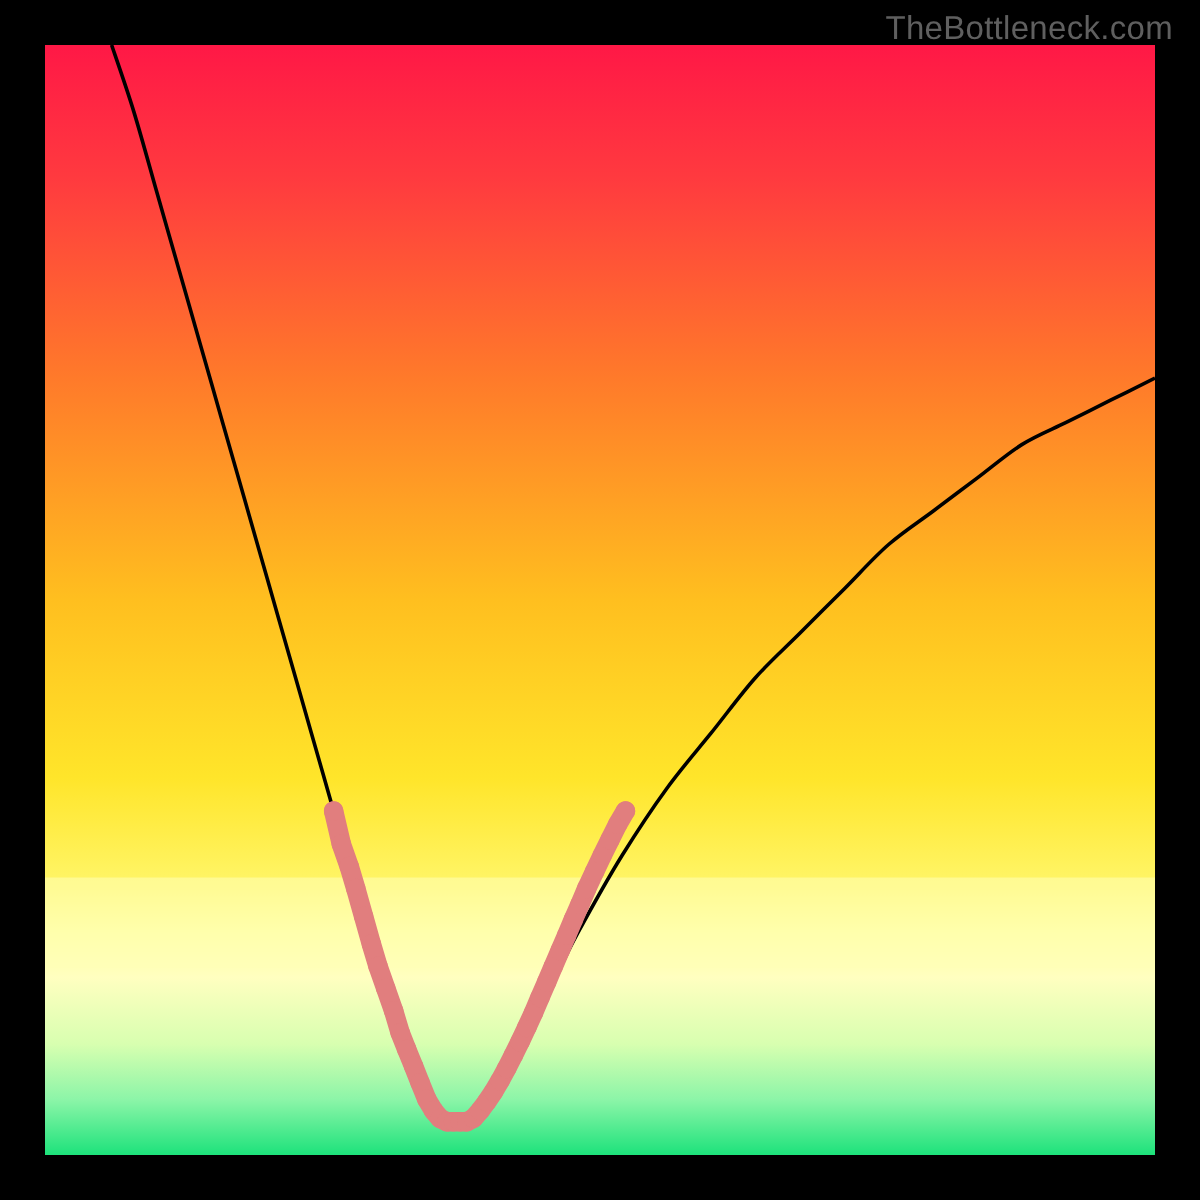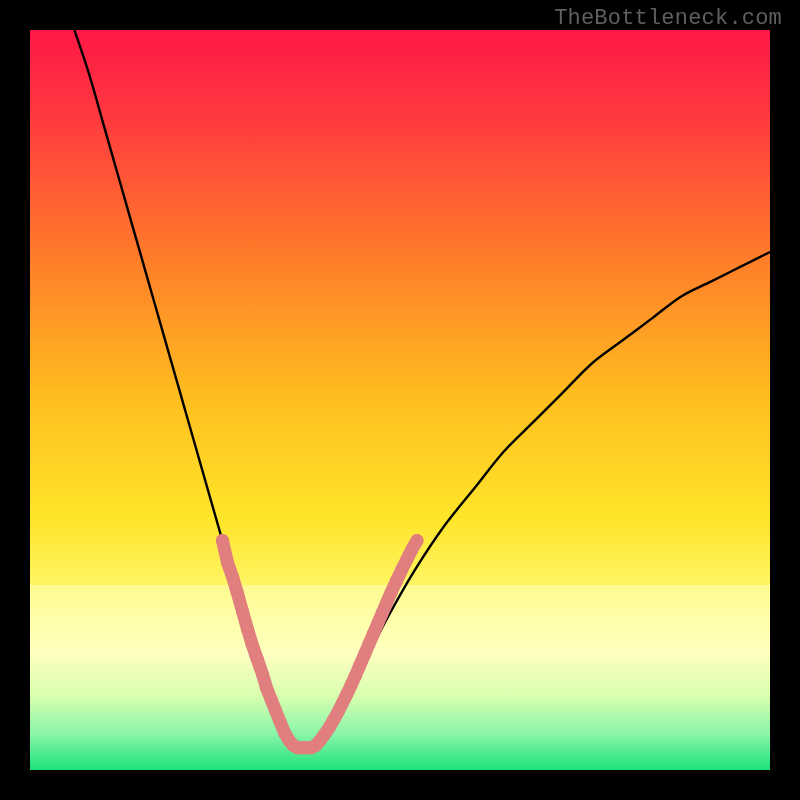--- a/index.html
+++ b/index.html
@@ -19,21 +19,20 @@
   }
   .watermark {
     position: absolute;
     top: 6px;
     right: 18px;
     color: #5f5f5f;
     font-size: 22px;
     font-weight: 500;
     letter-spacing: 0.2px;
     z-index: 10;
-    font-family: Liberation Mono, monospace;
   }
   .plot {
     position: absolute;
     left: 30px;
     top: 30px;
     width: 740px;
     height: 740px;
   }
   svg {
     display: block;

